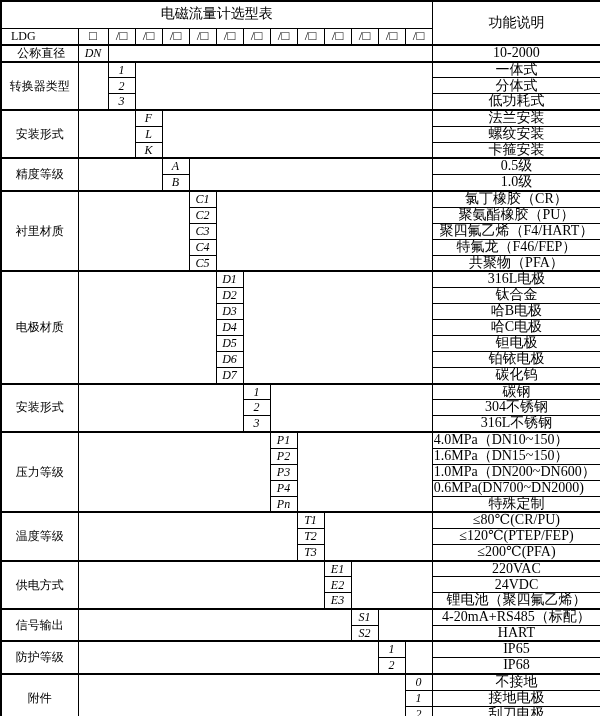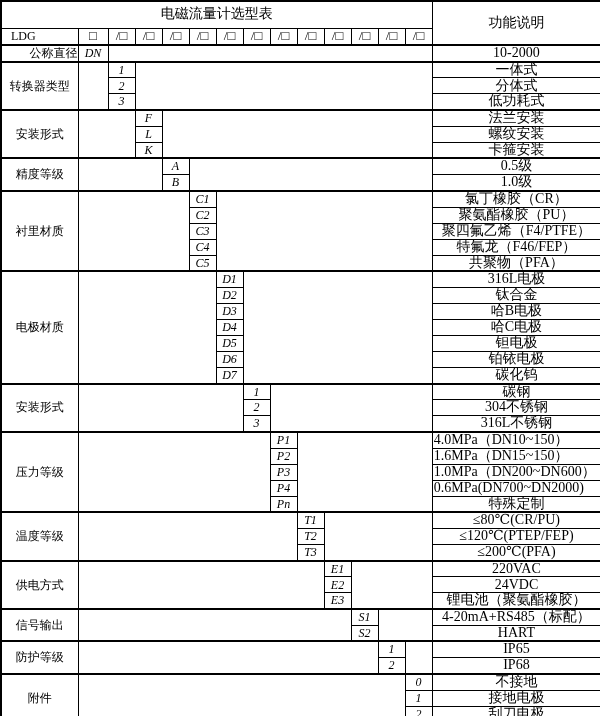--- a/index.html
+++ b/index.html
@@ -23,21 +23,21 @@
     white-space:nowrap;
     overflow:hidden;
   }
   tr{height:16px;}
   tr.r-title{height:27px;}
   tr.r-ldg{height:17px;font-family:Liberation Serif, serif;}
   tr.gf > td{border-top:2px solid #000;}
   td.title-cell{font-size:14px;margin-left:42px;}
   td.func-header{font-size:14px;}
   td.lbl{font-size:12px;}
-  td.lbl.left{text-align:right;padding-left:3px;}
+  td.lbl.left{text-align:center;padding-left:3px;}
   td.lbl.ldg{text-align:left;padding-left:9px;}
   td.code{font-size:12px;font-style:italic;}
   td.box{font-size:13px;letter-spacing:0;}
   td.func{font-size:14px;}
   td.func.left{text-align:left;padding-left:1px;font-family:Liberation Serif, serif;}
 </style>
 </head>
 <body>
 
 <table class="sel">
@@ -132,21 +132,21 @@
         <td class="code">C1</td>
         <td class="filler" colspan="8" rowspan="5"></td>
         <td class="func">氯丁橡胶（CR）</td>
       </tr>
       <tr>
         <td class="code">C2</td>
         <td class="func">聚氨酯橡胶（PU）</td>
       </tr>
       <tr>
         <td class="code">C3</td>
-        <td class="func">聚四氟乙烯（F4/PTFE）</td>
+        <td class="func">聚四氟乙烯（F4/HART）</td>
       </tr>
       <tr>
         <td class="code">C4</td>
         <td class="func">特氟龙（F46/FEP）</td>
       </tr>
       <tr>
         <td class="code">C5</td>
         <td class="func">共聚物（PFA）</td>
       </tr>
       <tr class="gf">
@@ -239,21 +239,21 @@
         <td class="code">E1</td>
         <td class="filler" colspan="3" rowspan="3"></td>
         <td class="func">220VAC</td>
       </tr>
       <tr>
         <td class="code">E2</td>
         <td class="func">24VDC</td>
       </tr>
       <tr>
         <td class="code">E3</td>
-        <td class="func">锂电池（聚氨酯橡胶）</td>
+        <td class="func">锂电池（聚四氟乙烯）</td>
       </tr>
       <tr class="gf">
         <td class="lbl" rowspan="2">信号输出</td>
         <td class="filler" colspan="10" rowspan="2"></td>
         <td class="code">S1</td>
         <td class="filler" colspan="2" rowspan="2"></td>
         <td class="func">4-20mA+RS485（标配）</td>
       </tr>
       <tr>
         <td class="code">S2</td>

